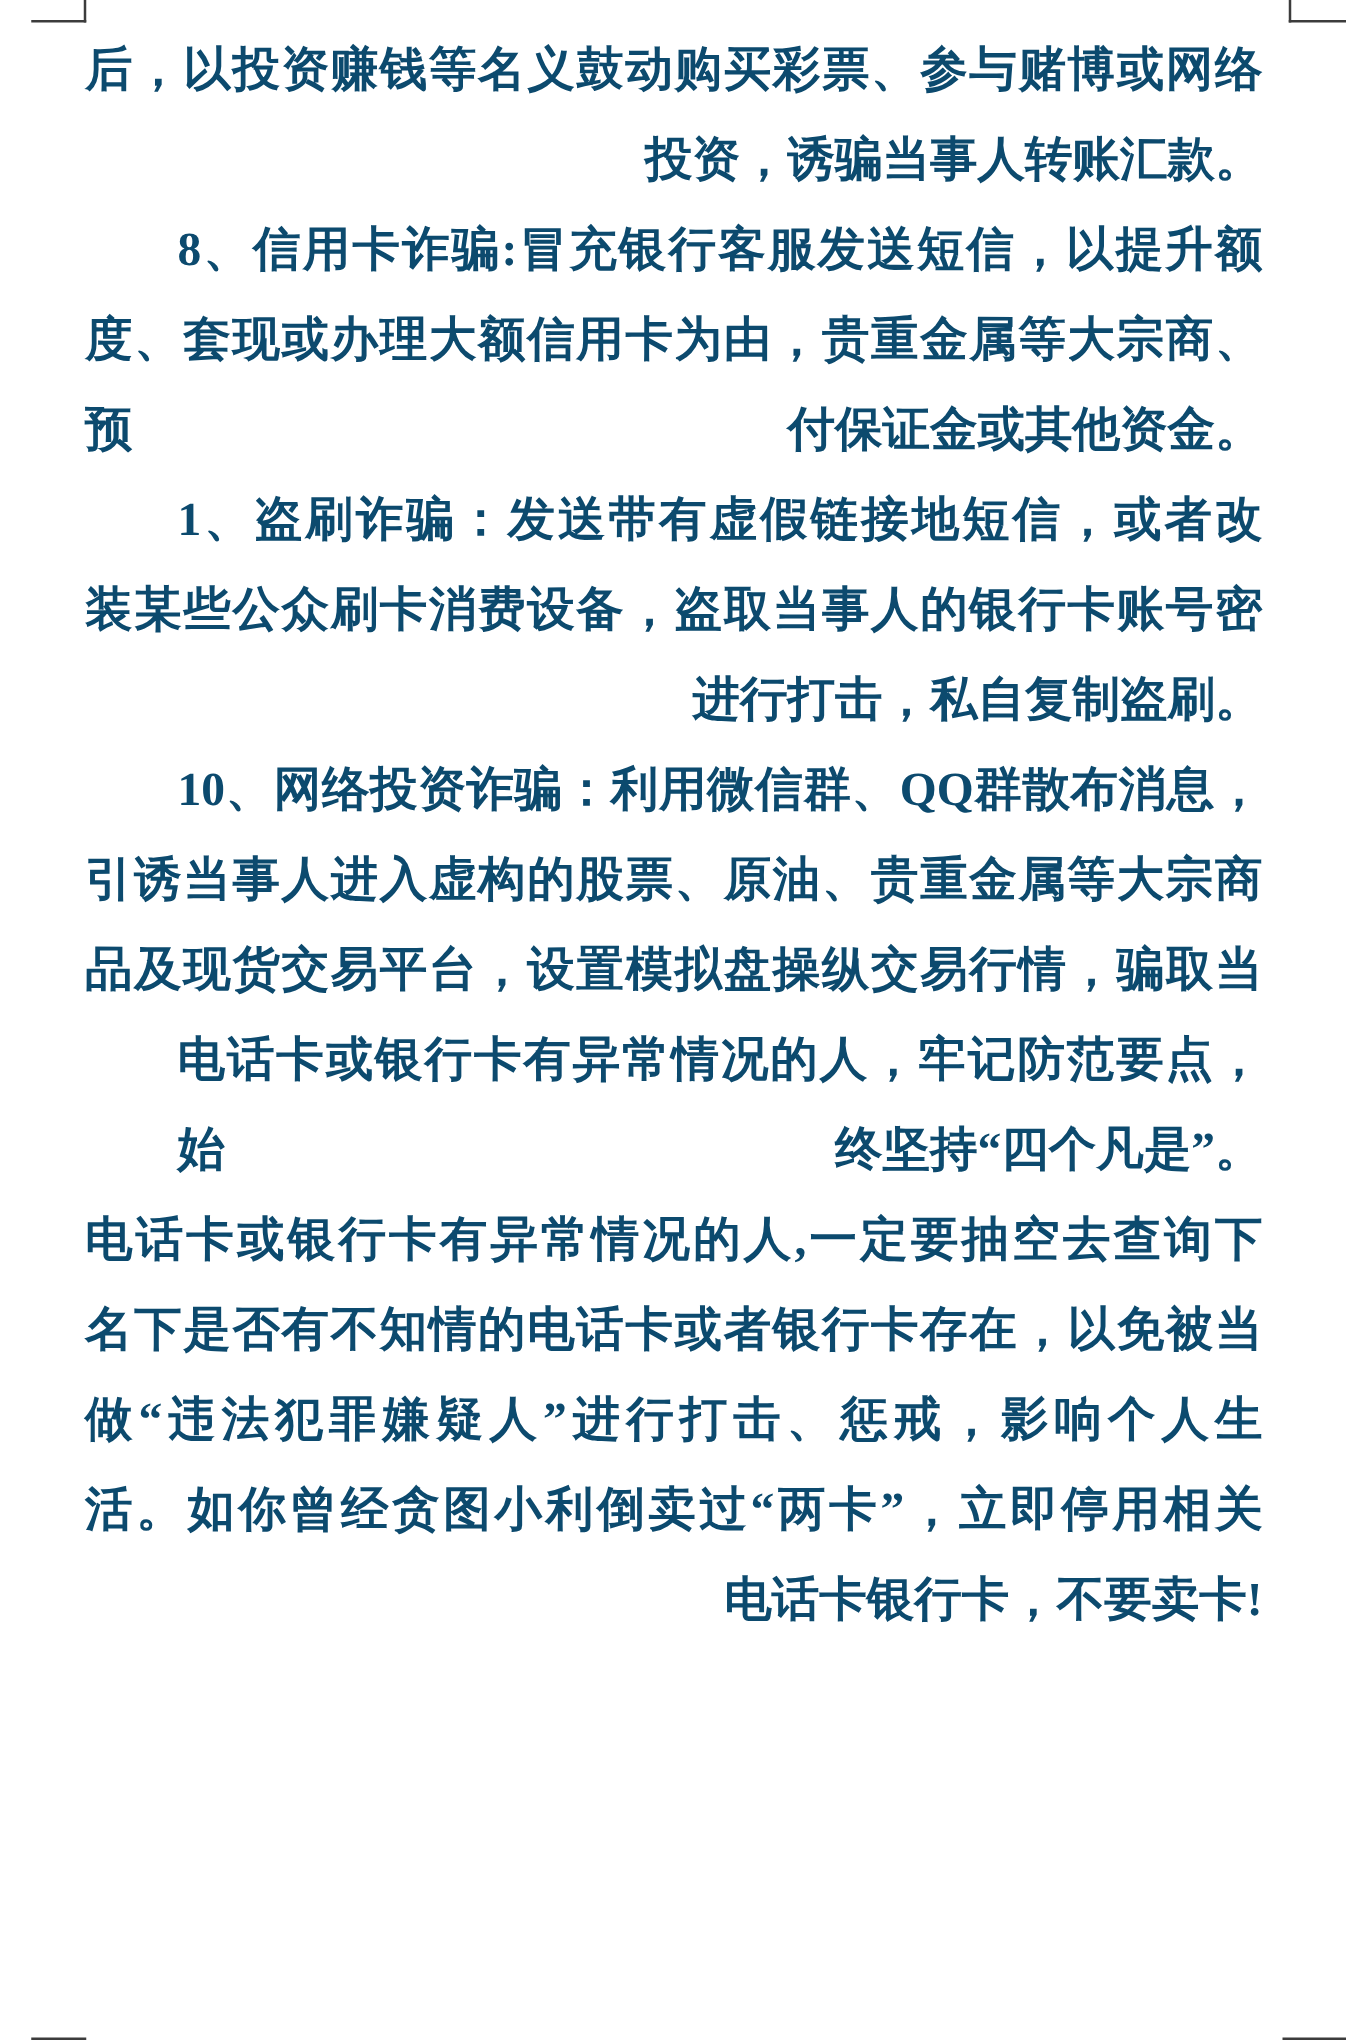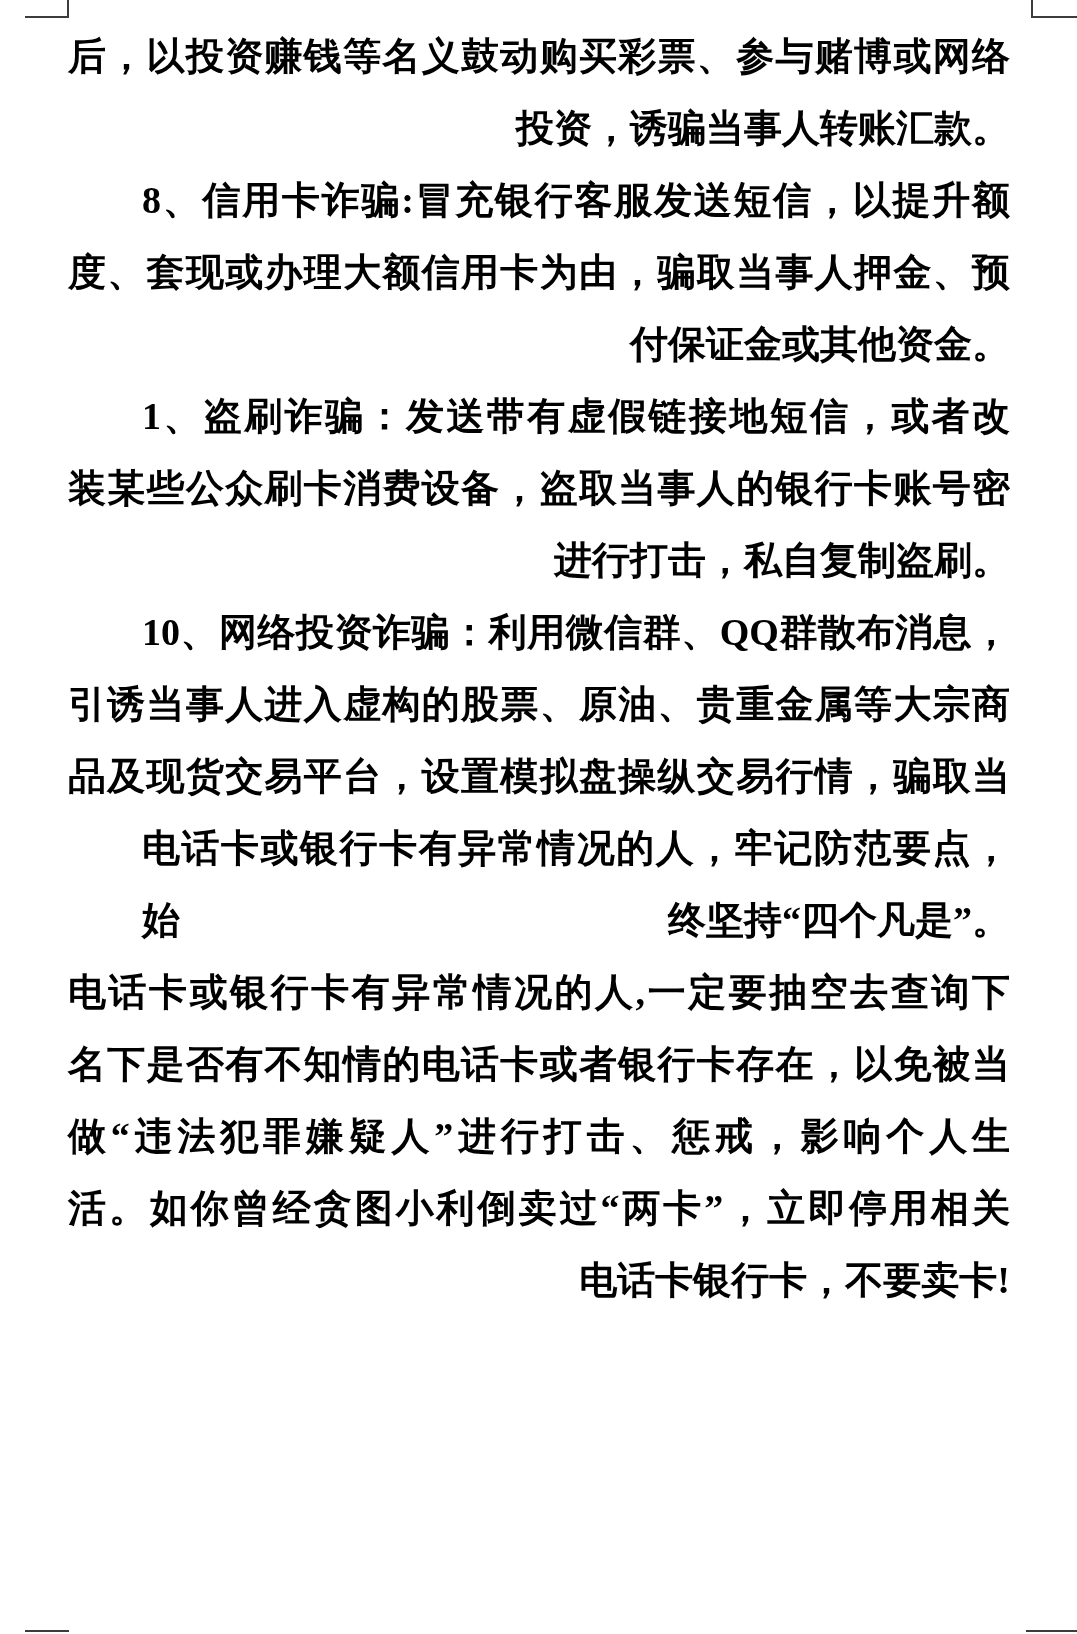--- a/index.html
+++ b/index.html
@@ -6,21 +6,21 @@
     margin: 0;
     padding: 0;
     background: #ffffff;
   }
   .page {
     position: relative;
     width: 1077px;
     height: 1634px;
     background: #ffffff;
     overflow: hidden;
-    color: #000000;
+    color: #0c4a6e;
     font-family: "Liberation Serif", "DejaVu Serif", serif;
   }
   .text-body {
     position: absolute;
     left: 68px;
     top: 20px;
     width: 942px;
   }
   .line {
     font-size: 38px;
@@ -66,21 +66,21 @@
 
 <div class="page">
   <div class="mark tl"></div>
   <div class="mark tr"></div>
   <div class="mark bl"></div>
   <div class="mark br"></div>
   <div class="text-body" id="text-body">
       <div class="line j">后，以投资赚钱等名义鼓动购买彩票、参与赌博或网络</div>
       <div class="line l">投资，诱骗当事人转账汇款。</div>
       <div class="line j ind1">8、信用卡诈骗:冒充银行客服发送短信，以提升额</div>
-      <div class="line j">度、套现或办理大额信用卡为由，骗取当事人押金、预</div>
+      <div class="line j">度、套现或办理大额信用卡为由，贵重金属等大宗商、预</div>
       <div class="line l">付保证金或其他资金。</div>
       <div class="line j ind1">1、盗刷诈骗：发送带有虚假链接地短信，或者改</div>
       <div class="line j">装某些公众刷卡消费设备，盗取当事人的银行卡账号密</div>
       <div class="line l">进行打击，私自复制盗刷。</div>
       <div class="line j ind1">10、网络投资诈骗：利用微信群、QQ群散布消息，</div>
       <div class="line j">引诱当事人进入虚构的股票、原油、贵重金属等大宗商</div>
       <div class="line j">品及现货交易平台，设置模拟盘操纵交易行情，骗取当</div>
       <div class="line j ind1">电话卡或银行卡有异常情况的人，牢记防范要点，始</div>
       <div class="line l">终坚持“四个凡是”。</div>
       <div class="line j">电话卡或银行卡有异常情况的人,一定要抽空去查询下</div>

